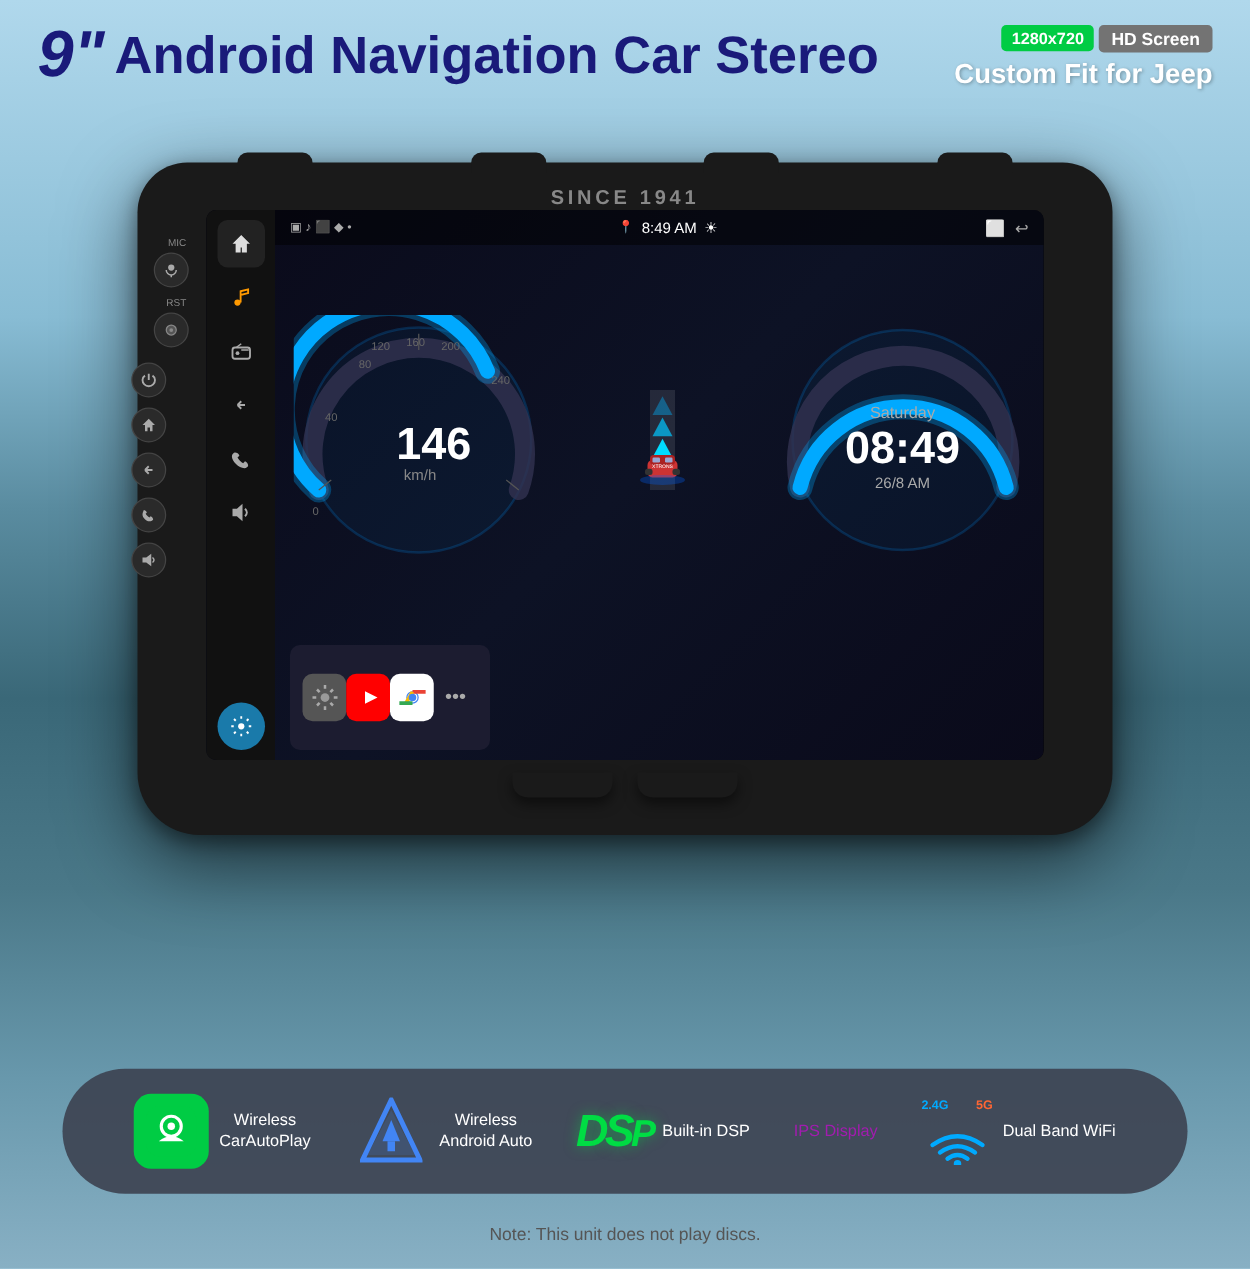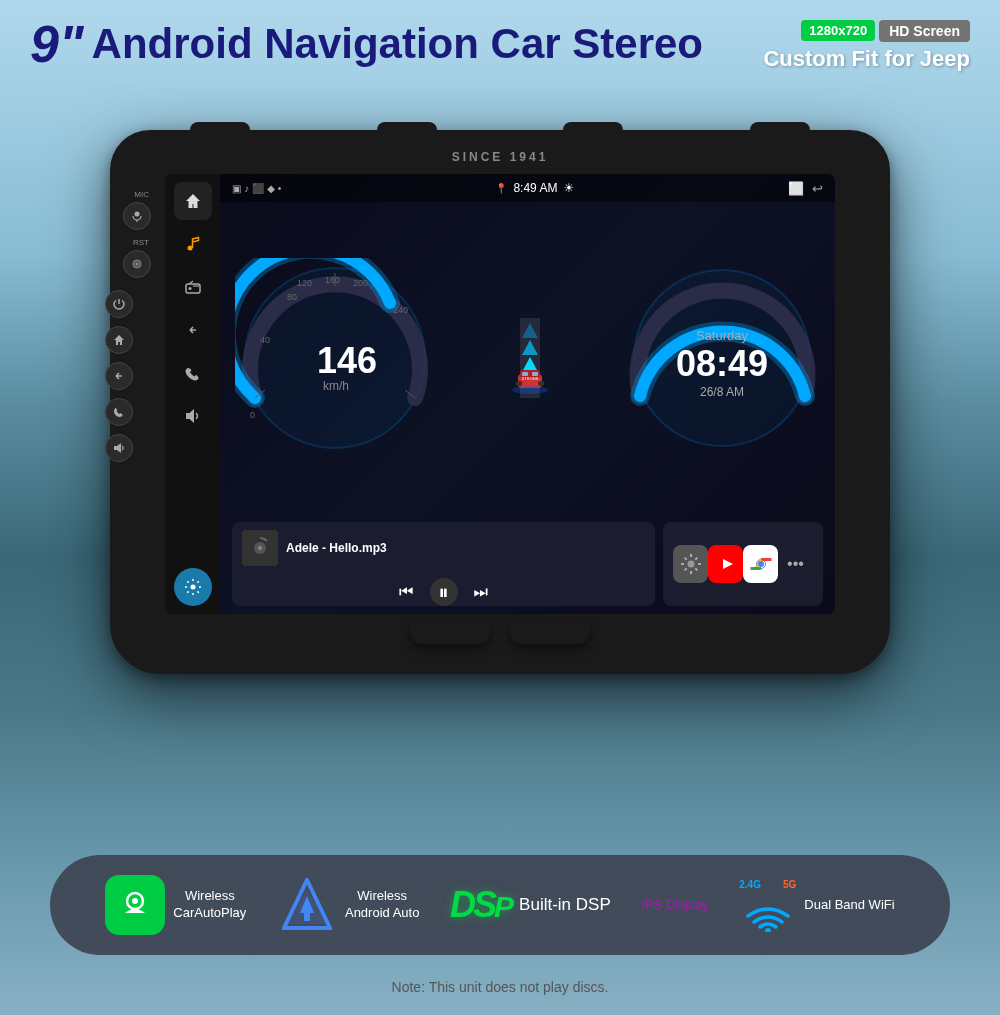--- a/index.html
+++ b/index.html
@@ -113,23 +113,22 @@
       width: 60px;
       height: 16px;
       background: #1a1a1a;
       border-radius: 8px 8px 0 0;
     }
 
     
     .since-text {
       text-align: center;
       color: #888;
-      font-size: 12px;
+      font-size: 16px;
       letter-spacing: 3px;
-      margin-bottom: 10px;
       font-weight: bold;
     }
 
     
     .left-buttons {
       position: absolute;
       left: -5px;
       top: 60px;
       display: flex;
       flex-direction: column;
@@ -662,43 +661,20 @@
                   <text x="97" y="82" fill="#aaa" font-size="13" text-anchor="middle">Saturday</text>
                   <text x="97" y="118" fill="white" font-size="36" font-weight="bold" text-anchor="middle">08:49</text>
                   <text x="97" y="138" fill="#aaa" font-size="12" text-anchor="middle">26/8 AM</text>
                 </svg>
               </div>
 
             </div>
 
             <div class="screen-bottom">
 
-              <div class="music-player">
-                <div class="music-info">
-                  <div class="album-art">
-                    <svg width="30" height="30" viewBox="0 0 30 30">
-                        <circle cx="15" cy="15" r="14" fill="#333"></circle>
-                        <circle cx="15" cy="15" r="6" fill="#555"></circle>
-                        <circle cx="15" cy="15" r="2" fill="#888"></circle>
-                        <path d="M15 5a10 10 0 0 1 7 3" stroke="rgba(255,255,255,0.3)" stroke-width="1.5" fill="none"></path>
-                      </svg>
-                  </div>
-                  <div>
-                    <div class="music-title">Adele - Hello.mp3</div>
-                  </div>
-                </div>
-                <div class="music-progress">
-                  <div class="music-progress-bar"></div>
-                </div>
-                <div class="music-controls">
-                  <span style="cursor:pointer; font-size:16px;">⏮</span>
-                  <span style="cursor:pointer; font-size:20px; background:#333; border-radius:50%; width:28px; height:28px; display:flex; align-items:center; justify-content:center;">⏸</span>
-                  <span style="cursor:pointer; font-size:16px;">⏭</span>
-                </div>
-              </div>
 
               <div class="apps-panel">
                 <div class="app-icon app-icon-settings">
                   <svg width="24" height="24" viewBox="0 0 24 24">
                       <circle cx="12" cy="12" r="3.5" fill="#999"></circle>
                       <path d="M12 2v3M12 19v3M2 12h3M19 12h3M5.6 5.6l2.1 2.1M16.3 16.3l2.1 2.1M5.6 18.4l2.1-2.1M16.3 7.7l2.1-2.1" stroke="#aaa" stroke-width="2"></path>
                     </svg>
                 </div>
                 <div class="app-icon app-icon-youtube">
                   <svg width="24" height="24" viewBox="0 0 24 24">
@@ -760,21 +736,21 @@
     </div>
     <div class="feature-label" style="color:white; font-size:13px; text-align:center;">Wireless<br>Android Auto</div>
   </div>
 
   <div class="feature-item">
     <div style="height:55px; display:flex; align-items:center;">
       <span style="color:#00dd44; font-size:36px; font-weight:900; font-style:italic; letter-spacing:-3px; text-shadow: 0 0 10px rgba(0,220,68,0.5);">
         <span style="font-style:italic;">D</span><span style="font-style:italic;">S</span><span style="font-style:italic; font-size:30px;">P</span>
       </span>
     </div>
-    <div class="feature-label" style="color:white; font-size:17px; text-align:center;">Built-in DSP</div>
+    <div class="feature-label" style="color:white; font-size:13px; text-align:center;">Built-in DSP</div>
   </div>
 
   <div class="feature-item">
     <div class="feature-label" style="color:#a21caf; font-size:13px; text-align:center;">IPS Display</div>
   </div>
 
   <div class="feature-item">
     <div style="height:55px; display:flex; flex-direction:column; align-items:center; justify-content:center; gap:4px;">
       <div style="display:flex; gap:22px; font-size:10px; font-weight:bold;">
         <span style="color:#00aaff;">2.4G</span>

